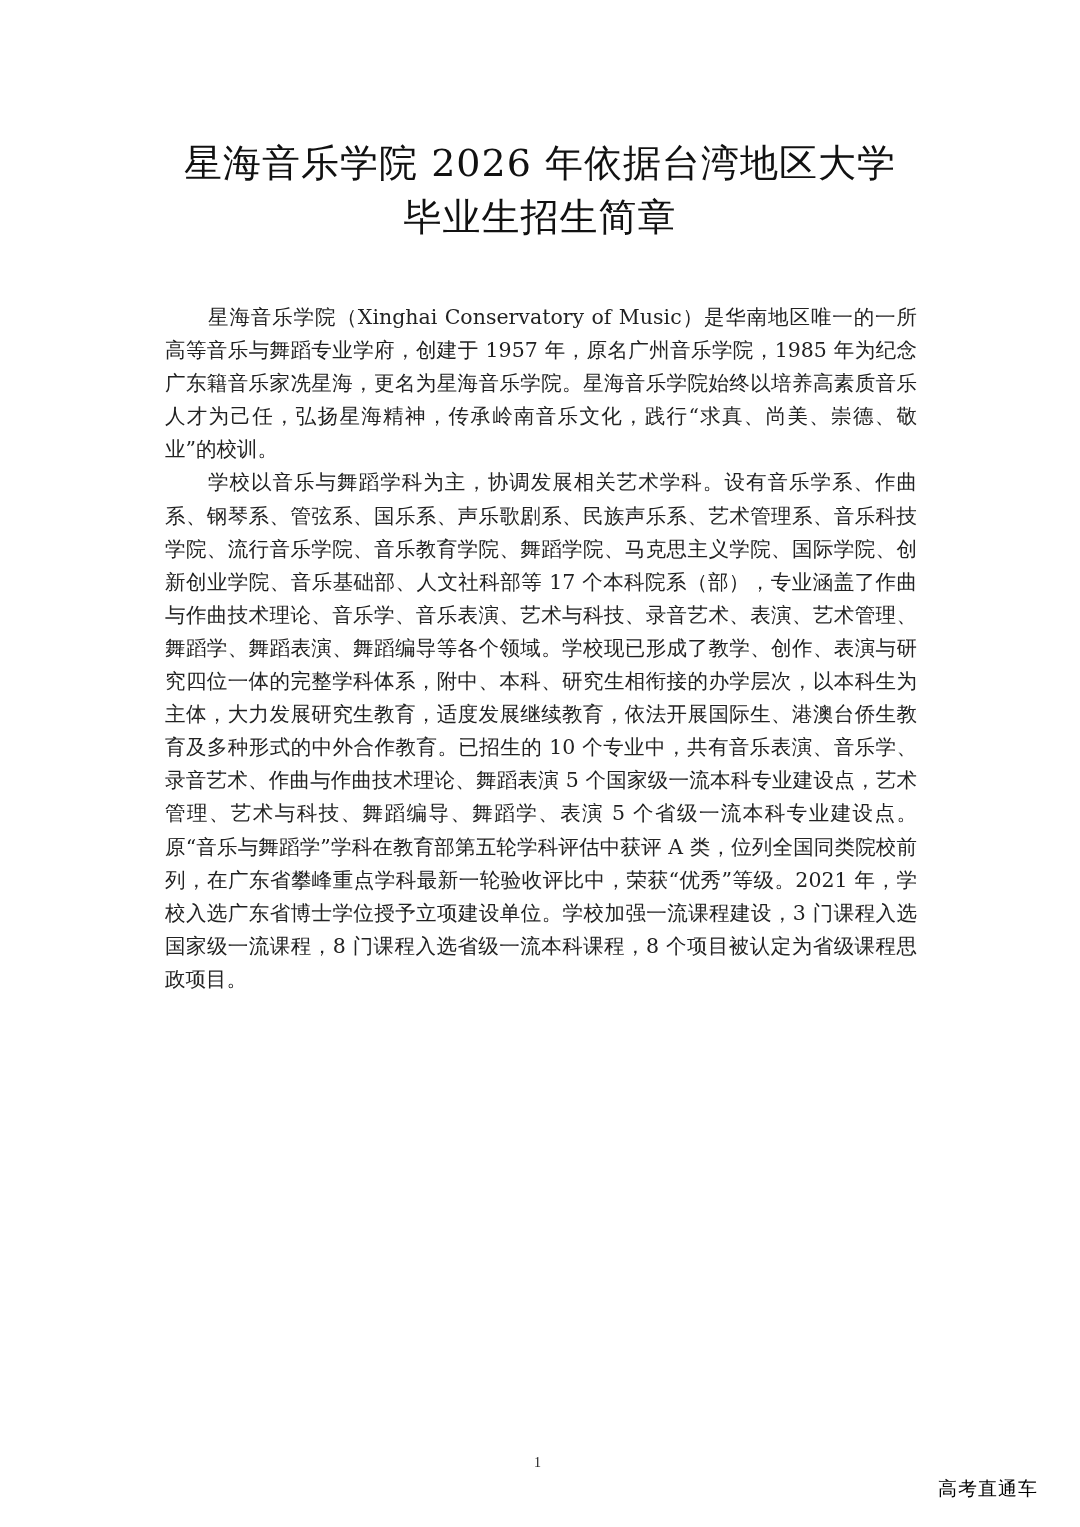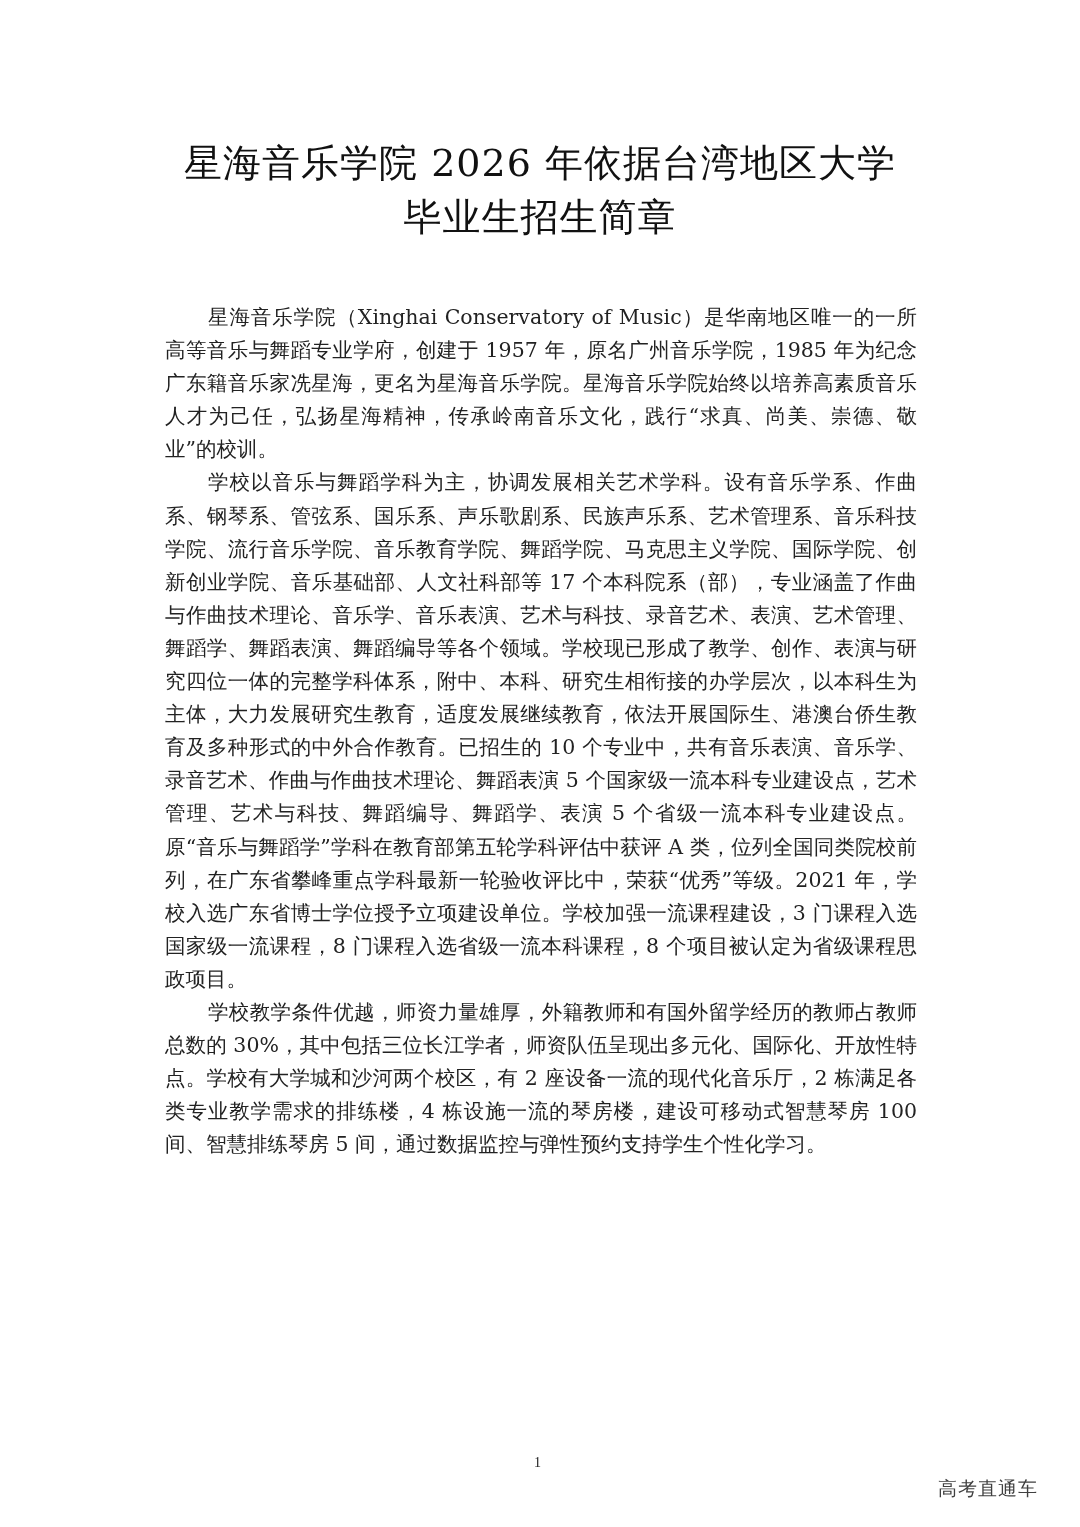--- a/index.html
+++ b/index.html
@@ -63,37 +63,36 @@
     font-family: "Liberation Serif", "DejaVu Serif", serif;
     font-size: 14px;
     color: #222222;
   }
   .watermark {
     position: absolute;
     left: 938px;
     top: 1476px;
     font-family: "DejaVu Sans", "Liberation Sans", sans-serif;
     font-size: 19px;
-    color: #404040;
+    color: #000000;
     letter-spacing: 1px;
   }
 </style>
 </head>
 <body>
 
 <div class="page">
 
   <h1 class="title" style="margin:0;">
     <span class="tline">星海音乐学院 2026 年依据台湾地区大学</span>
     <span class="tline">毕业生招生简章</span>
   </h1>
 
   <div class="body-text">
     <p class="para">星海音乐学院（Xinghai Conservatory of Music）是华南地区唯一的一所高等音乐与舞蹈专业学府，创建于 1957 年，原名广州音乐学院，1985 年为纪念广东籍音乐家冼星海，更名为星海音乐学院。星海音乐学院始终以培养高素质音乐人才为己任，弘扬星海精神，传承岭南音乐文化，践行“求真、尚美、崇德、敬业”的校训。</p>
     <p class="para">学校以音乐与舞蹈学科为主，协调发展相关艺术学科。设有音乐学系、作曲系、钢琴系、管弦系、国乐系、声乐歌剧系、民族声乐系、艺术管理系、音乐科技学院、流行音乐学院、音乐教育学院、舞蹈学院、马克思主义学院、国际学院、创新创业学院、音乐基础部、人文社科部等 17 个本科院系（部），专业涵盖了作曲与作曲技术理论、音乐学、音乐表演、艺术与科技、录音艺术、表演、艺术管理、舞蹈学、舞蹈表演、舞蹈编导等各个领域。学校现已形成了教学、创作、表演与研究四位一体的完整学科体系，附中、本科、研究生相衔接的办学层次，以本科生为主体，大力发展研究生教育，适度发展继续教育，依法开展国际生、港澳台侨生教育及多种形式的中外合作教育。已招生的 10 个专业中，共有音乐表演、音乐学、录音艺术、作曲与作曲技术理论、舞蹈表演 5 个国家级一流本科专业建设点，艺术管理、艺术与科技、舞蹈编导、舞蹈学、表演 5 个省级一流本科专业建设点。 原“音乐与舞蹈学”学科在教育部第五轮学科评估中获评 A 类，位列全国同类院校前列，在广东省攀峰重点学科最新一轮验收评比中，荣获“优秀”等级。2021 年，学校入选广东省博士学位授予立项建设单位。学校加强一流课程建设，3 门课程入选国家级一流课程，8 门课程入选省级一流本科课程，8 个项目被认定为省级课程思政项目。</p>
-    <p class="para">学校教学条件优越，师资力量雄厚，外籍教师和有国外留学经历的教师占教师总数的 30%，其中包括三位长江学者，师资队伍呈现出多元化、国际化、开放性特点。学校有大学城和沙河两个校区，有 2 座设备一流的现代化音乐厅，2 栋满足各类专业教学需求的排练楼，4 栋设施一流的琴房楼，建设可移动式智慧琴房 100 间、智慧排练琴房 5 间，通过数据监控与弹性预约支持学生个性化学习。</p>
   </div>
 
   <div class="page-number">1</div>
 
   <div class="watermark">高考直通车</div>
 
 </div>
 
 </body></html>

